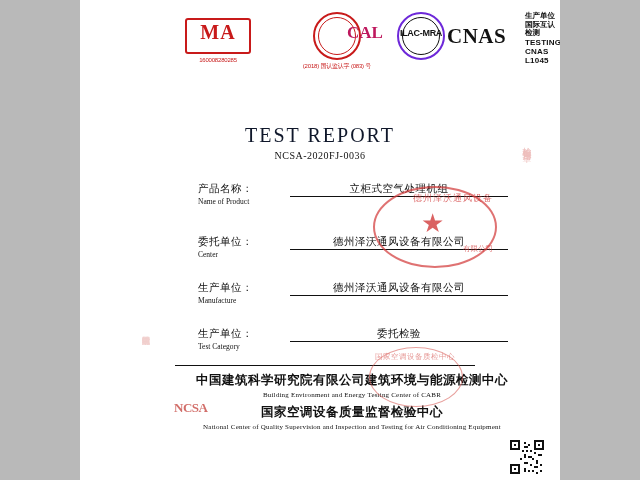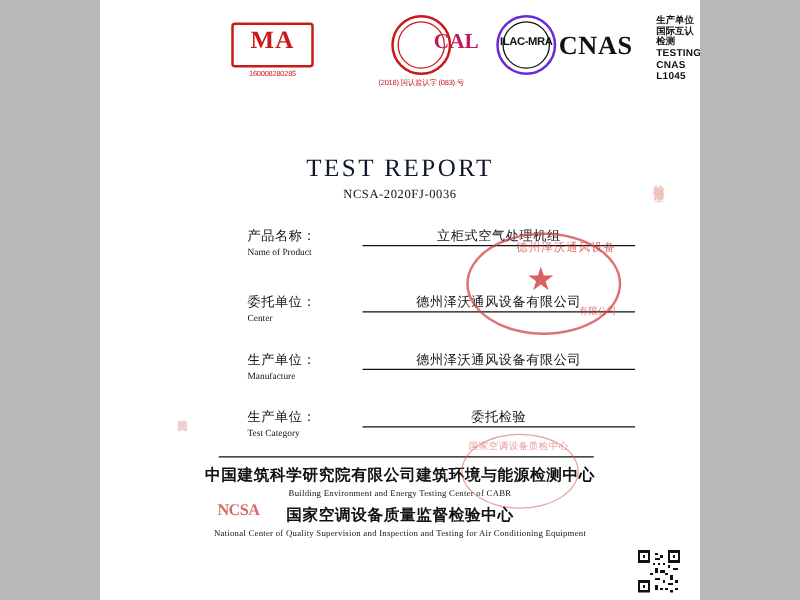--- a/index.html
+++ b/index.html
@@ -56,21 +56,21 @@
   .field{position:absolute;left:118px;width:310px;}
   .f-label{position:absolute;left:0;top:0;width:92px;}
   .f-label .cn{font-family:"Liberation Serif",serif;font-size:10.5px;color:#111;letter-spacing:0.5px;}
   .f-label .en{font-family:"Liberation Serif",serif;font-size:7.5px;color:#111;margin-top:1px;}
   .f-line{position:absolute;left:92px;top:14px;width:218px;border-bottom:1px solid #111;height:0;}
   .f-val{position:absolute;left:92px;top:0px;width:218px;text-align:center;
          font-family:"Liberation Serif",serif;font-size:10.5px;color:#111;letter-spacing:0.5px;}
 
   
   .foot-rule{position:absolute;left:95px;top:365px;width:300px;border-top:1px solid #111;}
-  .foot{position:absolute;left:0;width:480px;text-align:center;}
+  .foot{position:absolute;left:0;width:480px;text-align:center;padding-left:32px;}
   .foot .cn{font-family:"Liberation Serif",serif;font-weight:bold;font-size:12.5px;color:#111;letter-spacing:0.5px;}
   .foot .en{font-family:"Liberation Serif",serif;font-size:7px;color:#111;letter-spacing:0.2px;margin-top:2px;}
 
   
   .stamp-main{position:absolute;left:293px;top:186px;width:120px;height:80px;pointer-events:none;}
   .stamp-ell{position:absolute;left:0;top:0;width:120px;height:78px;border:2.2px solid #d23b3b;
     border-radius:50%;opacity:.72;}
   .stamp-star{position:absolute;left:48px;top:25px;font-size:26px;color:#d23b3b;opacity:.8;line-height:26px;}
   .stamp-arc{position:absolute;left:0;top:6px;width:120px;text-align:right;color:#d23b3b;
     font-size:9px;opacity:.75;font-family:"Liberation Serif",serif;letter-spacing:1px;}

